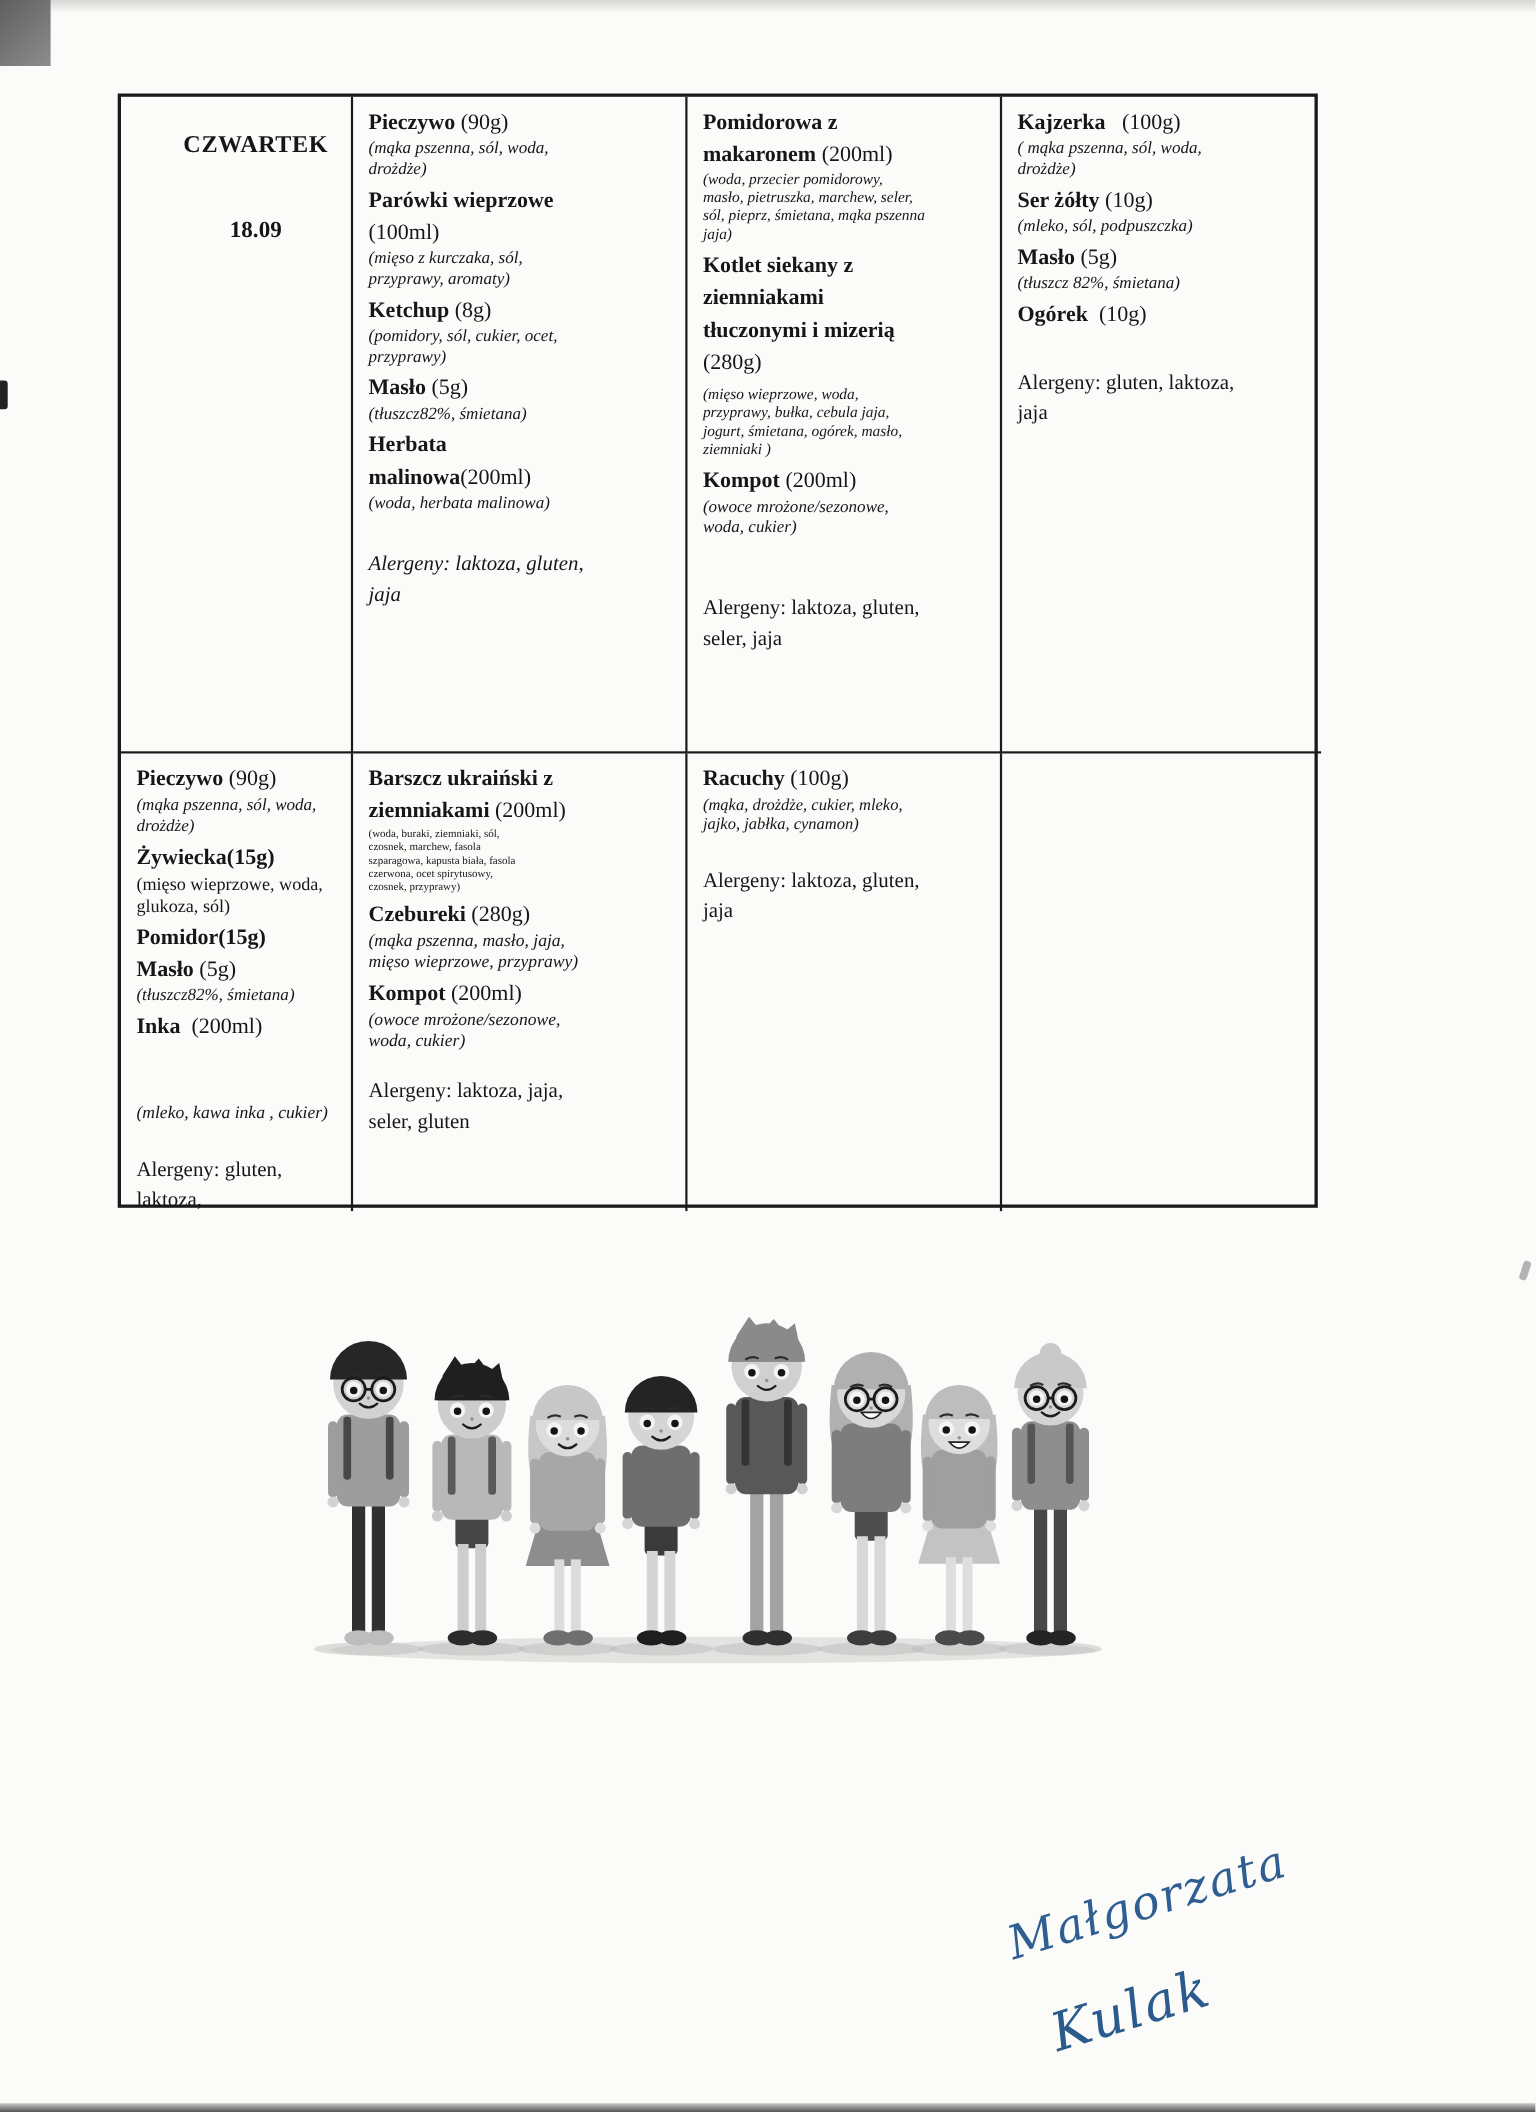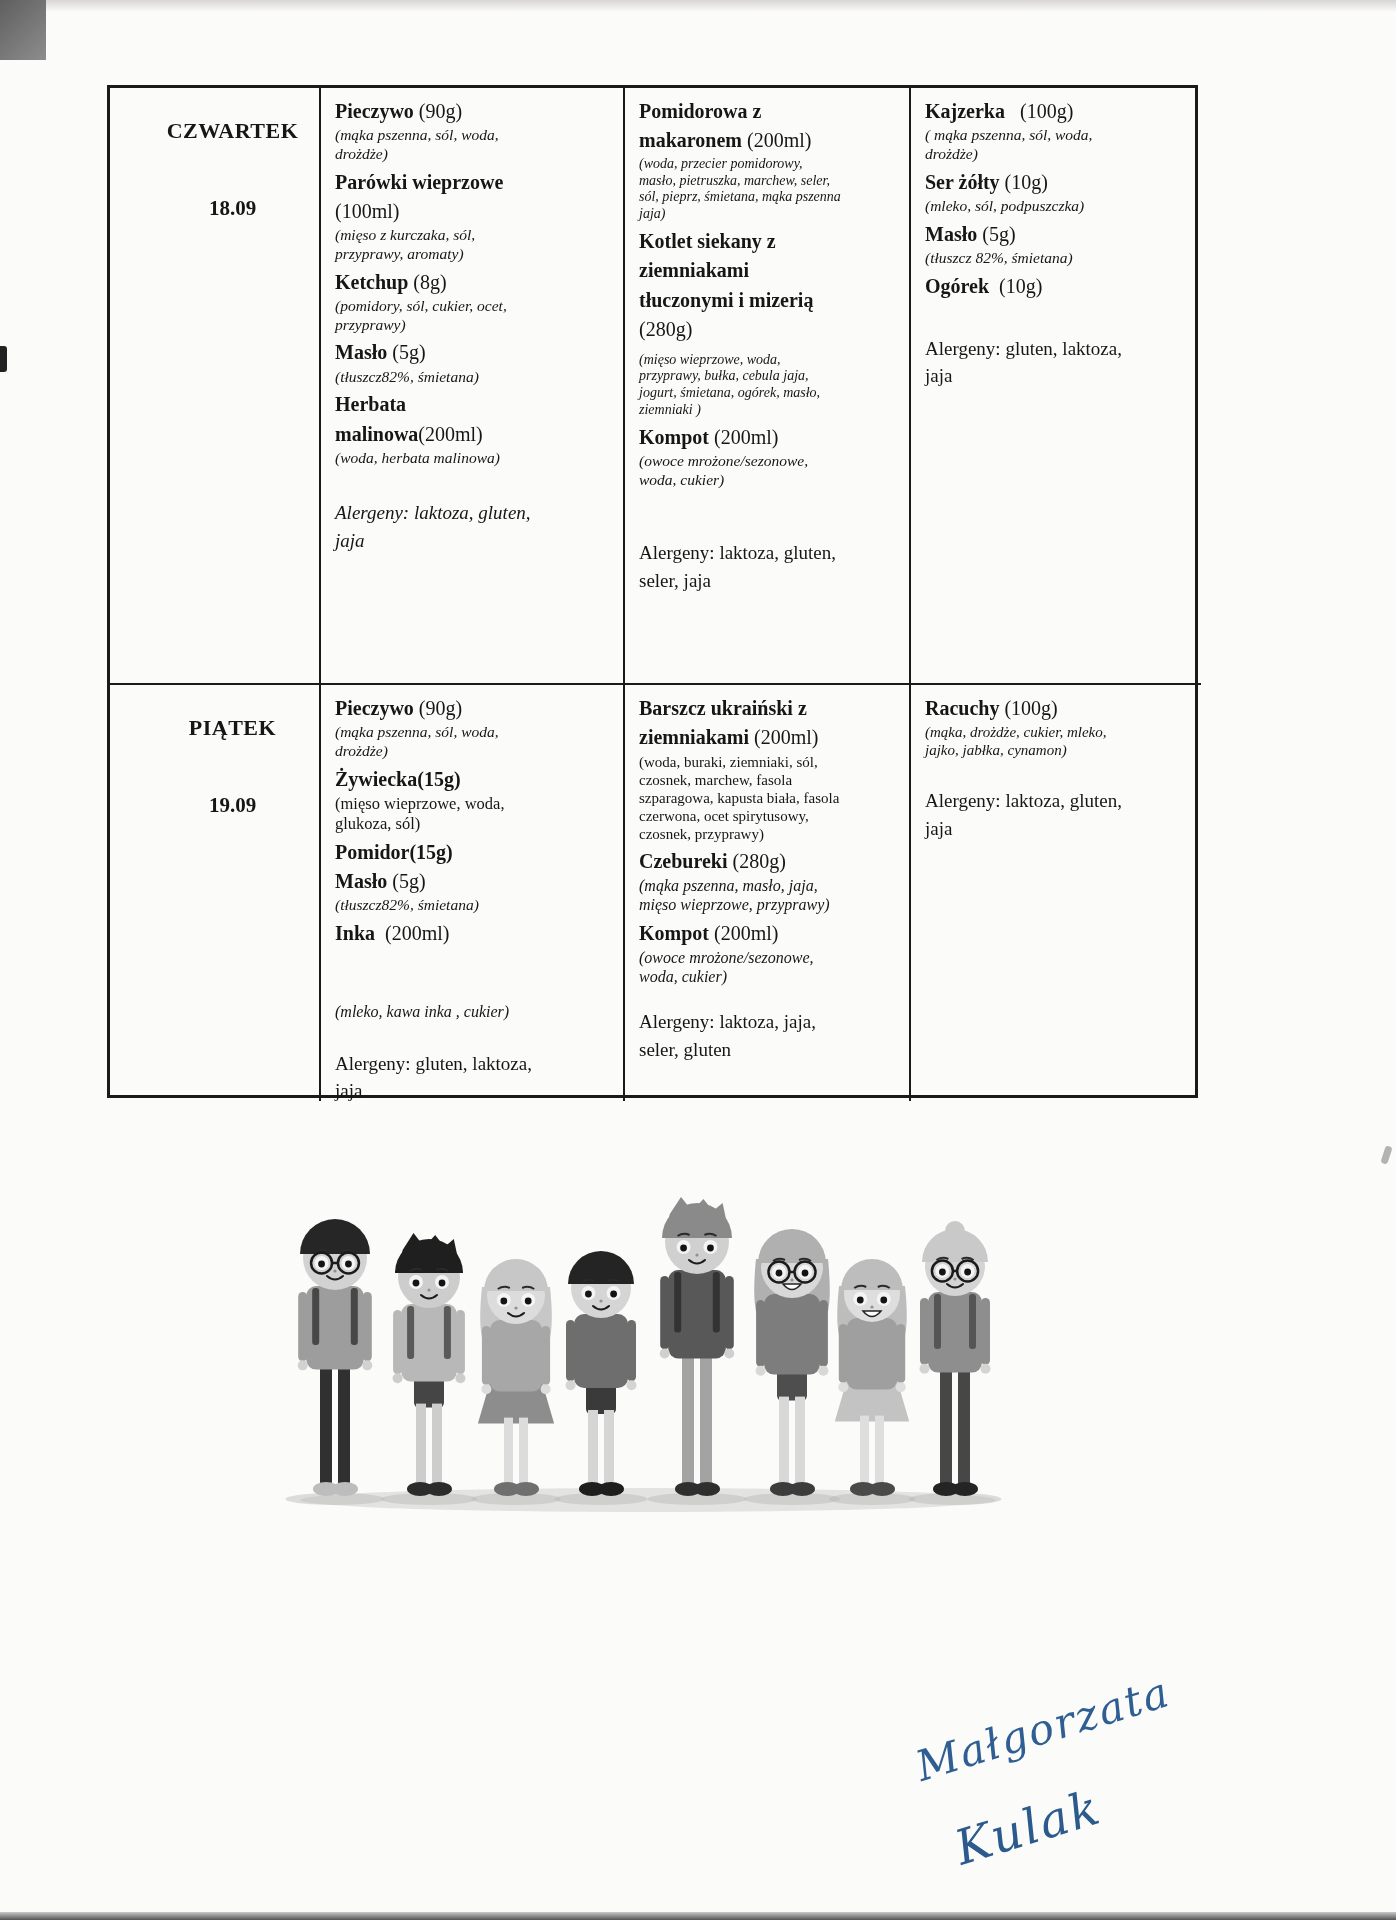--- a/index.html
+++ b/index.html
@@ -110,45 +110,41 @@
 drożdże)</div>
       <div class="h"><span class="b">Ser żółty</span><span> (10g)</span></div>
       <div class="ing it">(mleko, sól, podpuszczka)</div>
       <div class="h"><span class="b">Masło</span><span> (5g)</span></div>
       <div class="ing it">(tłuszcz 82%, śmietana)</div>
       <div class="h"><span class="b">Ogórek</span><span>  (10g)</span></div>
       <div class="gap" style="height: 34px;"></div>
       <div class="alg">Alergeny: gluten, laktoza,
 jaja</div>
     </div>
-    <div class="cell day-cell last-row">
-      <div class="day-name">PIĄTEK</div>
-      <div class="day-date">19.09</div>
-    </div>
     <div class="cell menu-cell last-row">
       <div class="h"><span class="b">Pieczywo</span><span> (90g)</span></div>
       <div class="ing it">(mąka pszenna, sól, woda,
 drożdże)</div>
       <div class="h"><span class="b">Żywiecka(15g)</span></div>
       <div class="ing" style="font-size: 16.5px;">(mięso wieprzowe, woda,
 glukoza, sól)</div>
       <div class="h"><span class="b">Pomidor(15g)</span></div>
       <div class="h"><span class="b">Masło</span><span> (5g)</span></div>
       <div class="ing it">(tłuszcz82%, śmietana)</div>
       <div class="h"><span class="b">Inka</span><span>  (200ml)</span></div>
       <div class="gap" style="height: 6px;"></div>
       <div class="ing it" style="font-size: 16px; margin-top: 48px;">(mleko, kawa inka , cukier)</div>
       <div class="gap" style="height: 24px;"></div>
       <div class="alg">Alergeny: gluten, laktoza,
 jaja</div>
     </div>
     <div class="cell menu-cell last-row">
       <div class="h"><span class="b">Barszcz ukraiński z</span></div>
       <div class="h"><span class="b">ziemniakami</span><span> (200ml)</span></div>
-      <div class="ing" style="font-size: 15px;">(woda, buraki, ziemniaki, sól,
+      <div class="ing" style="font-size: 10px;">(woda, buraki, ziemniaki, sól,
 czosnek, marchew, fasola
 szparagowa, kapusta biała, fasola
 czerwona, ocet spirytusowy,
 czosnek, przyprawy)</div>
       <div class="h"><span class="b">Czebureki</span><span> (280g)</span></div>
       <div class="ing it" style="font-size: 16px;">(mąka pszenna, masło, jaja,
 mięso wieprzowe, przyprawy)</div>
       <div class="h"><span class="b">Kompot</span><span> (200ml)</span></div>
       <div class="ing it" style="font-size: 16px;">(owoce mrożone/sezonowe,
 woda, cukier)</div>

